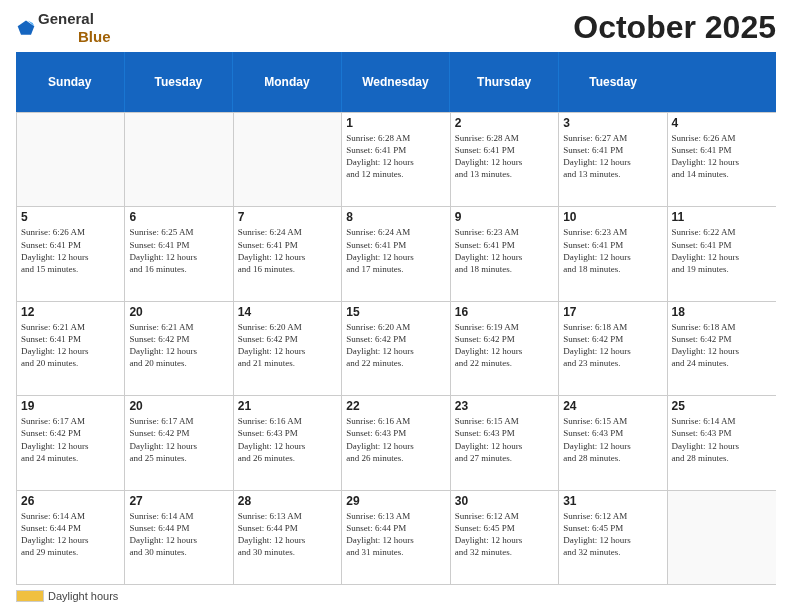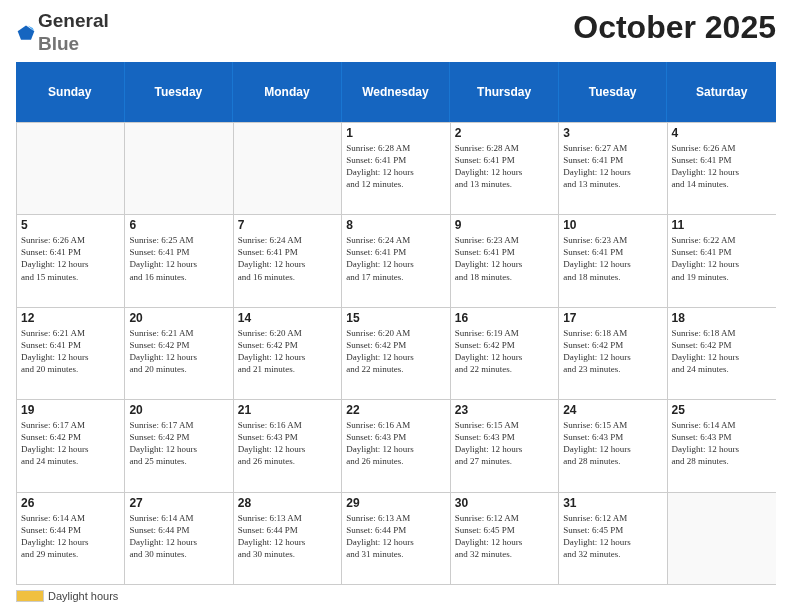--- a/index.html
+++ b/index.html
@@ -22,26 +22,26 @@
       justify-content: space-between;
       align-items: flex-start;
       margin-bottom: 6px;
     }
     .logo {
       display: flex;
       align-items: center;
       gap: 2px;
     }
     .logo-text {
-      font-size: 19px;
+      font-size: 15px;
       font-weight: bold;
       line-height: 1.2;
     }
     .logo-general { color: #333; }
-    .logo-blue { color: #737373; }
+    .logo-blue { color: #a16207; margin-left: 40px; }
     .logo-icon {
       width: 20px;
       height: 20px;
     }
     .title-block {
       text-align: right;
     }
     .month-title {
       font-size: 32px;
       font-weight: bold;
@@ -146,21 +146,20 @@
   </div>
 
   <div class="calendar">
     <div class="cal-header">
     <div class="cal-header-cell">Sunday</div>
         <div class="cal-header-cell">Tuesday</div>
         <div class="cal-header-cell">Monday</div>
         <div class="cal-header-cell">Wednesday</div>
         <div class="cal-header-cell">Thursday</div>
         <div class="cal-header-cell">Tuesday</div>
-        <div class="cal-header-cell">Saturday</div>
       </div>
     <div class="cal-body">
     <div class="cal-row">
           <div class="cal-cell empty"></div>
           <div class="cal-cell empty"></div>
           <div class="cal-cell empty"></div>
           <div class="cal-cell">
             <div class="day-num">1</div>
             <div class="cell-text" style="white-space: pre-line;">Sunrise: 6:28 AM
 Sunset: 6:41 PM

